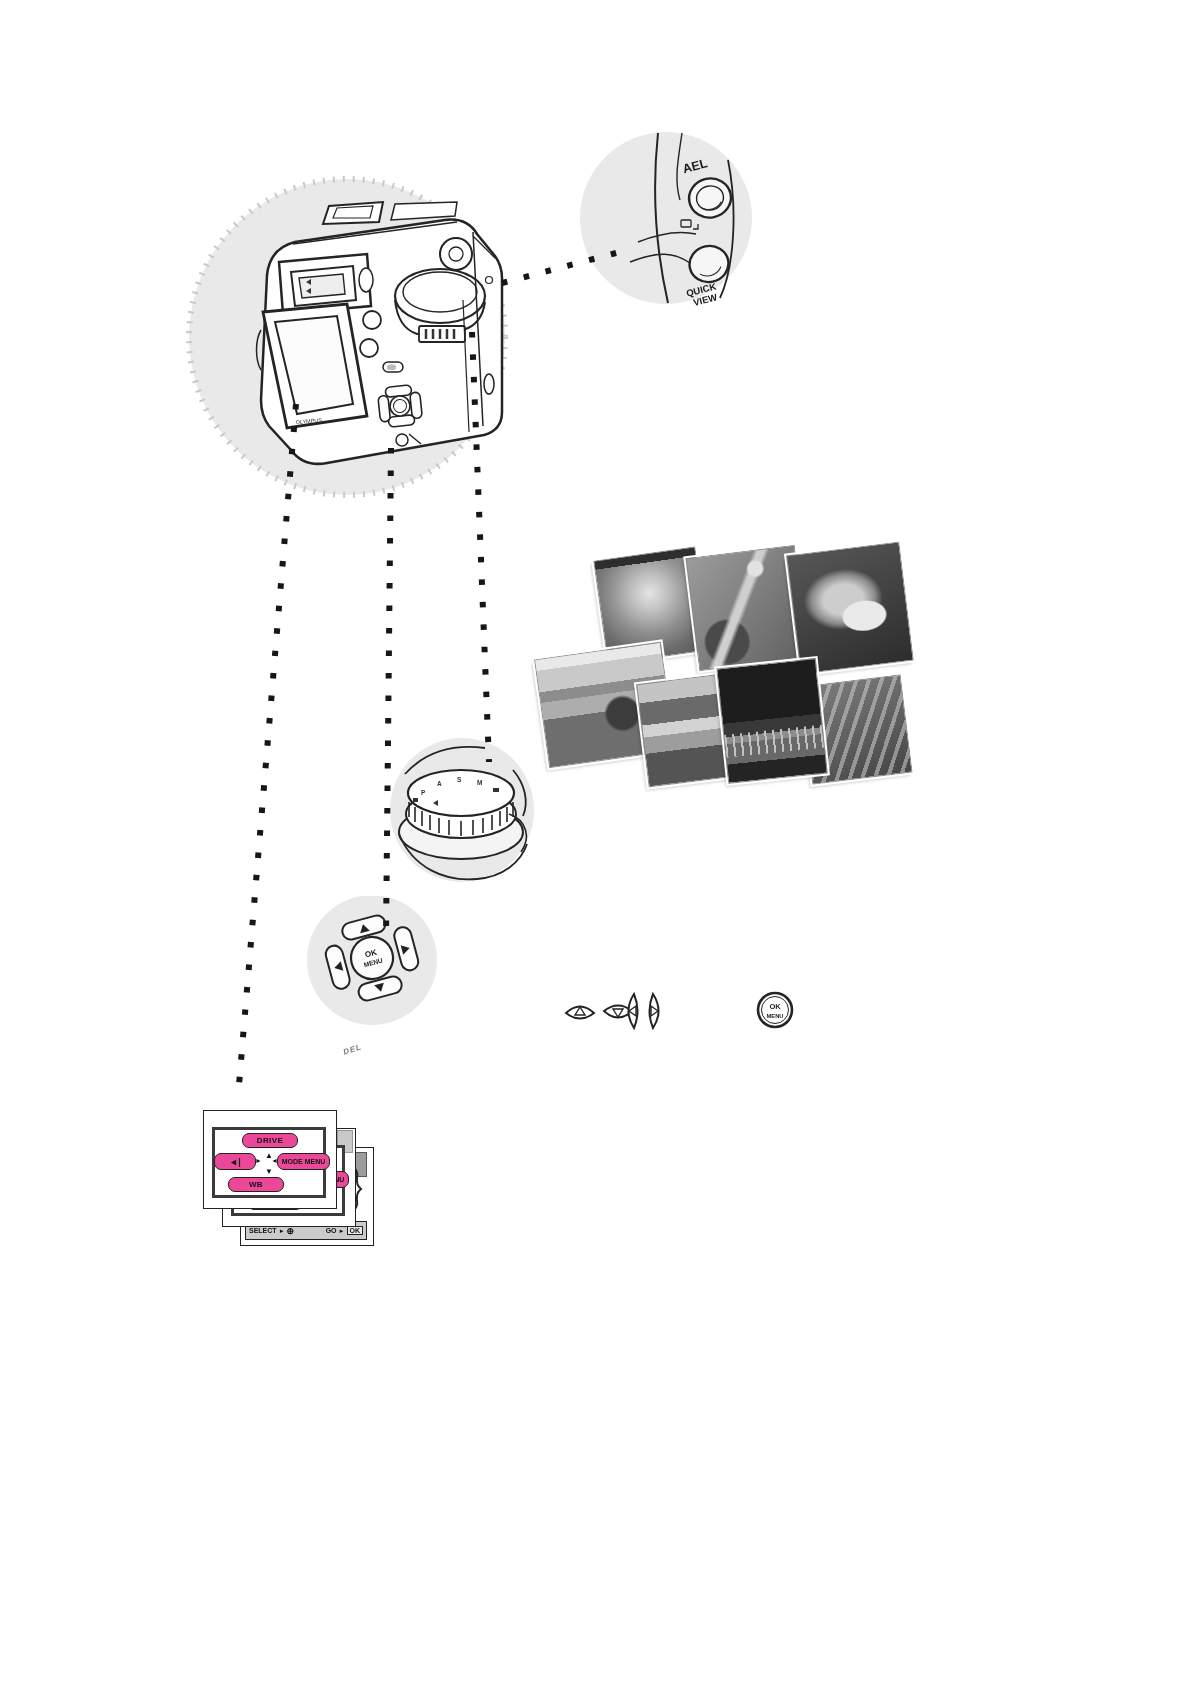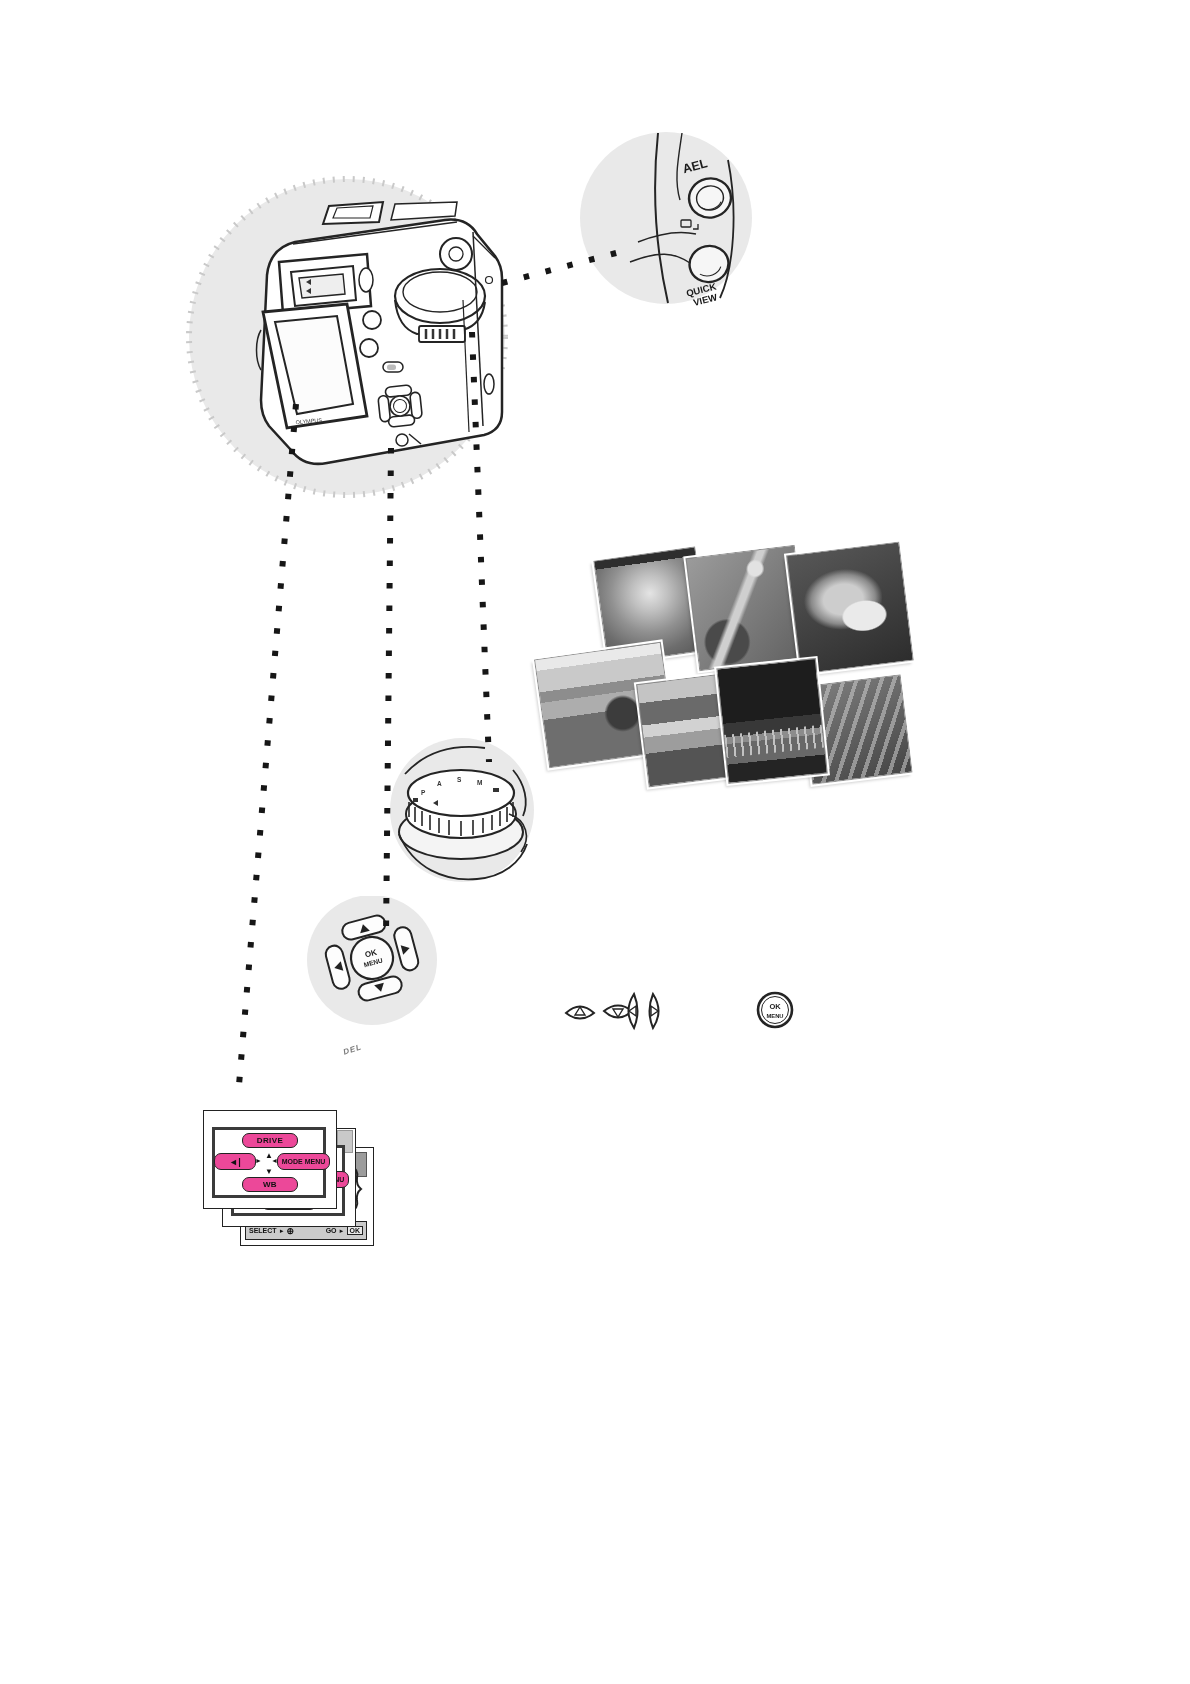--- a/index.html
+++ b/index.html
@@ -42,21 +42,21 @@
 
   
   .screen{position:absolute;width:132px;height:97px;background:#fff;border:1.6px solid #222;}
   .menu-inner{position:absolute;left:8px;top:16px;width:108px;height:65px;border:3px solid #3b3b3b;background:#fff;}
   .cap{position:absolute;background:#ec4899;border:1.4px solid #222;border-radius:7px;
        display:flex;align-items:center;justify-content:center;
        font-weight:bold;font-size:8px;letter-spacing:.4px;color:#111;}
   .cap.drive{left:38px;top:22px;width:54px;height:13px;}
   .cap.leftcap{left:10px;top:42px;width:40px;height:15px;font-size:9px;}
   .cap.modemenu{left:73px;top:42px;width:51px;height:15px;font-size:7px;letter-spacing:0;}
-  .cap.wb{left:38px;top:66px;width:54px;height:13px;}
+  .cap.wb{left:24px;top:66px;width:54px;height:13px;}
   .wedge{position:absolute;font-size:7px;color:#111;line-height:7px;}
   .tri{position:absolute;font-size:8px;color:#111;line-height:8px;}
   .tab-mid{position:absolute;left:114px;top:1px;width:14px;height:21px;background:#c9c9c9;border:1px solid #999;}
   .tab-back{position:absolute;left:112px;top:4px;width:12px;height:23px;background:#9c9c9c;border:1px solid #555;}
   .statusbar{position:absolute;left:4px;top:73px;width:122px;height:19px;background:#cbcbcb;border:1.5px solid #222;
        display:flex;align-items:center;justify-content:space-between;padding:0 3px;box-sizing:border-box;
        font-size:7px;font-weight:bold;color:#111;}
   .sb-group{display:flex;align-items:center;gap:2px;}
   .okbox{border:1px solid #222;background:#e8e8e8;padding:0 2px;font-size:7px;font-weight:bold;}
 

